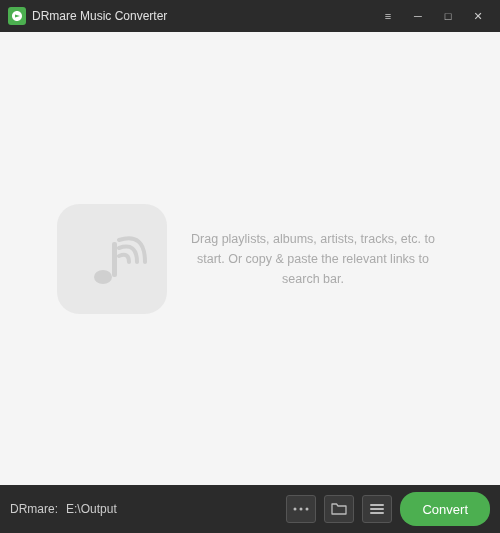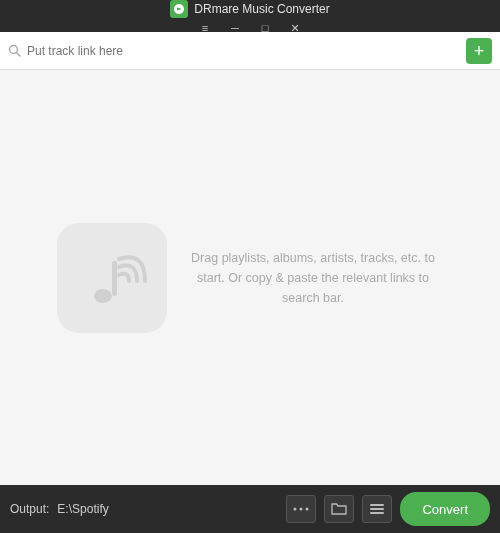--- a/index.html
+++ b/index.html
@@ -15,21 +15,20 @@
 
     
     .title-bar {
       background: #2b2b2b;
       height: 32px;
       display: flex;
       align-items: center;
       justify-content: space-between;
       padding: 0 8px;
       flex-shrink: 0;
-      flex-direction: column;
     }
     .title-bar-left {
       display: flex;
       align-items: center;
       gap: 6px;
     }
     .app-icon {
       width: 18px;
       height: 18px;
       background: #4CAF50;
@@ -201,51 +200,41 @@
   <div class="title-bar-right">
     <div class="title-btn">≡</div>
     <div class="title-btn">─</div>
     <div class="title-btn">□</div>
     <div class="title-btn close">✕</div>
   </div>
 </div>
 
 <div class="main-content">
 
-  <div class="search-bar">
-    <div class="search-icon-wrap">
-      <svg width="13" height="13" viewBox="0 0 13 13" fill="none">
-        <circle cx="5.5" cy="5.5" r="4" stroke="#aaa" stroke-width="1.5"></circle>
-        <line x1="8.5" y1="8.5" x2="12" y2="12" stroke="#aaa" stroke-width="1.5" stroke-linecap="round"></line>
-      </svg>
-    </div>
-    <input class="search-input" type="text" placeholder="Put track link here" style="">
-    <button class="add-btn">+</button>
-  </div>
 
   <div class="drop-zone">
     <div class="music-icon-wrap">
       <svg width="70" height="70" viewBox="0 0 70 70" fill="none">
 
         <ellipse cx="26" cy="53" rx="9" ry="7" fill="#d0d0d0"></ellipse>
         <rect x="35" y="18" width="5" height="35" rx="2" fill="#d0d0d0"></rect>
 
         <path d="M42 32 Q52 28 52 38" stroke="#d0d0d0" stroke-width="4" fill="none" stroke-linecap="round"></path>
         <path d="M42 24 Q60 18 60 38" stroke="#d0d0d0" stroke-width="4" fill="none" stroke-linecap="round"></path>
         <path d="M42 16 Q68 8 68 38" stroke="#d0d0d0" stroke-width="4" fill="none" stroke-linecap="round"></path>
       </svg>
     </div>
     <p class="drop-text">Drag playlists, albums, artists, tracks, etc. to start. Or copy &amp; paste the relevant links to search bar.</p>
   </div>
 
 </div>
 
 <div class="footer">
-  <span class="output-label">Output:</span>
-  <span class="output-path">E:\Spotify</span>
+  <span class="output-label">DRmare:</span>
+  <span class="output-path">E:\Output</span>
 
   <div class="footer-icon-btn">
     <svg width="16" height="4" viewBox="0 0 16 4" fill="#bbb">
       <circle cx="2" cy="2" r="1.5"></circle>
       <circle cx="8" cy="2" r="1.5"></circle>
       <circle cx="14" cy="2" r="1.5"></circle>
     </svg>
   </div>
 
   <div class="footer-icon-btn">

